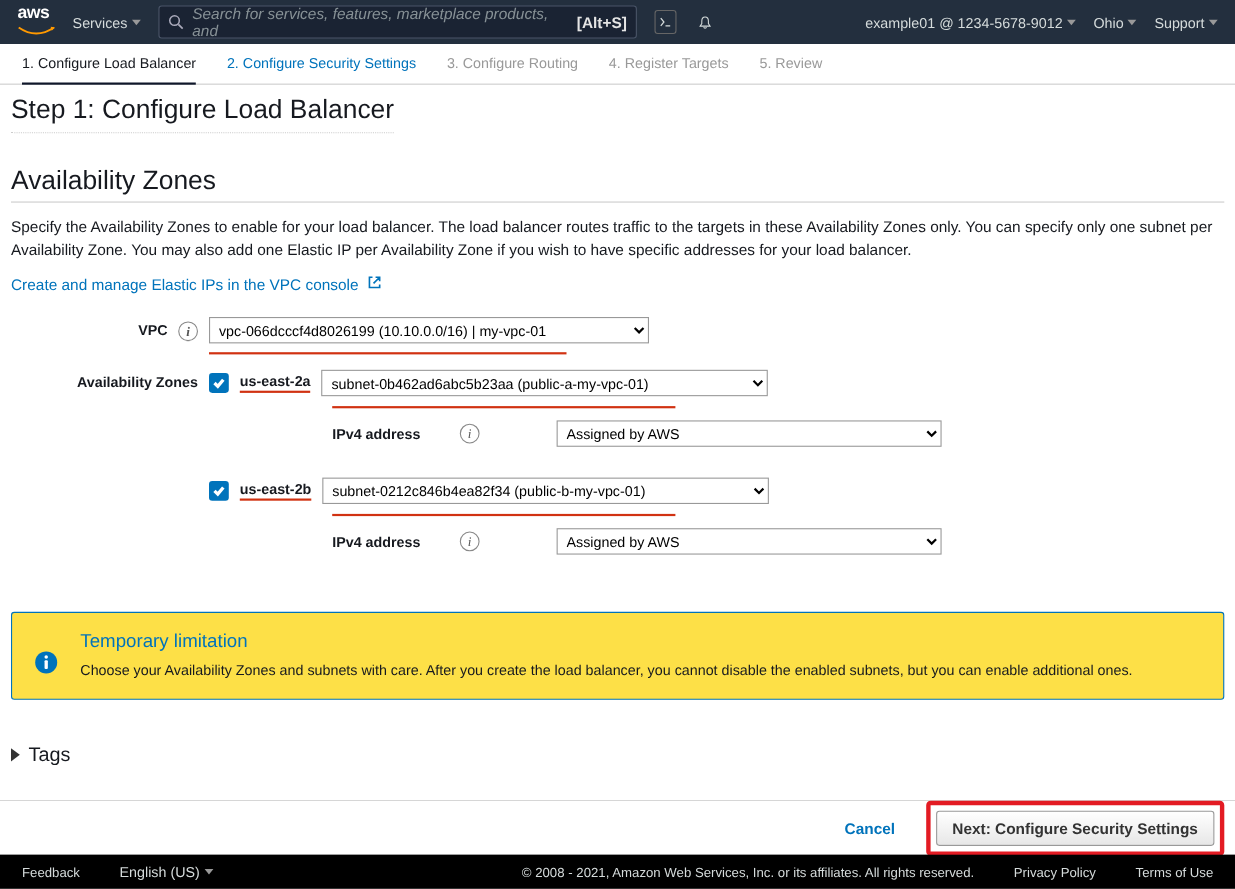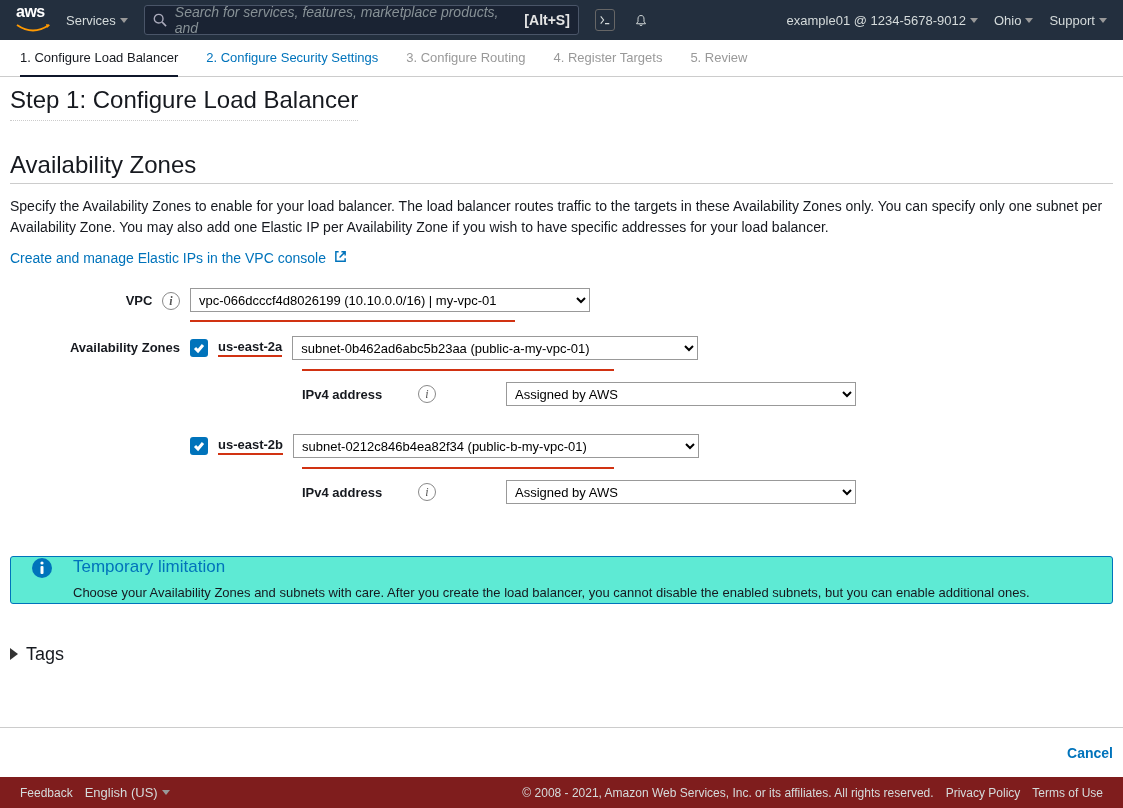--- a/index.html
+++ b/index.html
@@ -37,34 +37,34 @@
 .select-ipv4 { width: 350px; }
 .underline-red { border-bottom: 2px solid #d13212; display: inline-block; padding-bottom: 1px; }
 
 .az-block { display: flex; align-items: center; gap: 10px; margin-bottom: 6px; }
 .checkbox-aws { width: 18px; height: 18px; background: #0073bb; border-radius: 3px; display: flex; align-items: center; justify-content: center; cursor: pointer; }
 .checkbox-aws svg { width: 12px; height: 12px; stroke: #fff; stroke-width: 3; fill: none; }
 .az-name { font-weight: 700; font-size: 13px; }
 .ipv4-row { display: flex; align-items: center; gap: 10px; margin-left: 112px; margin-bottom: 28px; }
 .ipv4-label { font-weight: 700; width: 100px; font-size:13px;}
 
-.alert-box { border: 1px solid #0073bb; background: #5eead4; border-radius: 3px; padding: 0 20px; display: flex; gap: 20px; margin-top: 24px; margin-bottom: 30px; }
+.alert-box { border: 1px solid #0073bb; background: #fde047; border-radius: 3px; padding: 16px 20px; display: flex; gap: 20px; margin-top: 24px; margin-bottom: 30px; align-items: flex-end; }
 .alert-icon { color: #0073bb; font-size: 20px; }
 .alert-title { color: #0073bb; font-size: 17px; margin-bottom: 6px; }
 .alert-body { font-size: 13px; color: #16191f; line-height: 1.5; }
 
 .tags-row { display: flex; align-items: center; gap: 8px; font-size: 18px; padding: 10px 0; }
 .caret-right { width: 0; height: 0; border-top: 6px solid transparent; border-bottom: 6px solid transparent; border-left: 8px solid #333; cursor: pointer; }
 
 .action-bar { position: absolute; bottom: 31px; left: 0; right: 0; height: 50px; border-top: 1px solid #ccc; display: flex; align-items: center; justify-content: flex-end; padding: 0 10px; gap: 28px; background: #fff; }
 .cancel-btn { color: #0073bb; cursor: pointer; font-weight: 700; font-size:14px;}
 .next-btn-wrap { border: 4px solid #e31b23; border-radius: 4px; padding: 5px; }
 .next-btn { background: linear-gradient(#fff, #e7e7e7); border: 1px solid #999; border-radius: 3px; padding: 7px 14px; font-weight: 700; cursor: pointer; font-size:14px; color:#333;}
 
-.footer { position: absolute; bottom: 0; left: 0; right: 0; height: 31px; background: #7f1d1d; color: #d5dbdb; display: flex; align-items: center; padding: 0 20px; font-size: 12px; gap: 12px; }
+.footer { position: absolute; bottom: 0; left: 0; right: 0; height: 31px; background: #000000; color: #d5dbdb; display: flex; align-items: center; padding: 0 20px; font-size: 12px; gap: 36px; }
 .footer .spacer { flex: 1; }
 .footer a { color: #d5dbdb; text-decoration: none; cursor: pointer; }
 
 ::-webkit-scrollbar { width: 14px; }
 ::-webkit-scrollbar-track { background: #f0f0f0; }
 ::-webkit-scrollbar-thumb { background: #bbb; border-radius: 3px; }
 </style>
 </head>
 <body>
 
@@ -222,20 +222,23 @@
   <div class="tags-row">
     <span class="caret-right"></span>
     <span>Tags</span>
   </div>
 
   <div style="height:40px;"></div>
 </div>
 
 <div class="action-bar">
   <span class="cancel-btn">Cancel</span>
+  <div class="next-btn-wrap">
+    <button class="next-btn">Next: Configure Security Settings</button>
+  </div>
 </div>
 
 <div class="footer">
   <a>Feedback</a>
   <div class="nav-item">
     <span>English (US)</span>
       <span class="caret-down"></span>
   </div>
   <div class="spacer"></div>
   <span>© 2008 - 2021, Amazon Web Services, Inc. or its affiliates. All rights reserved.</span>

